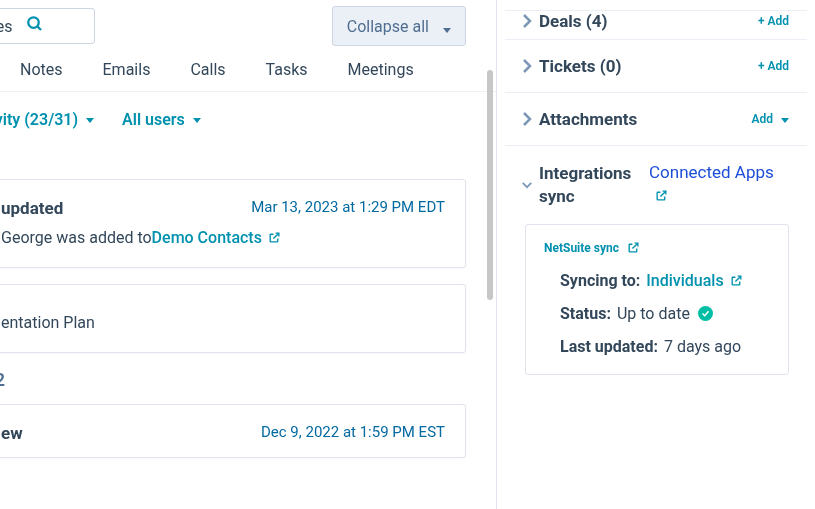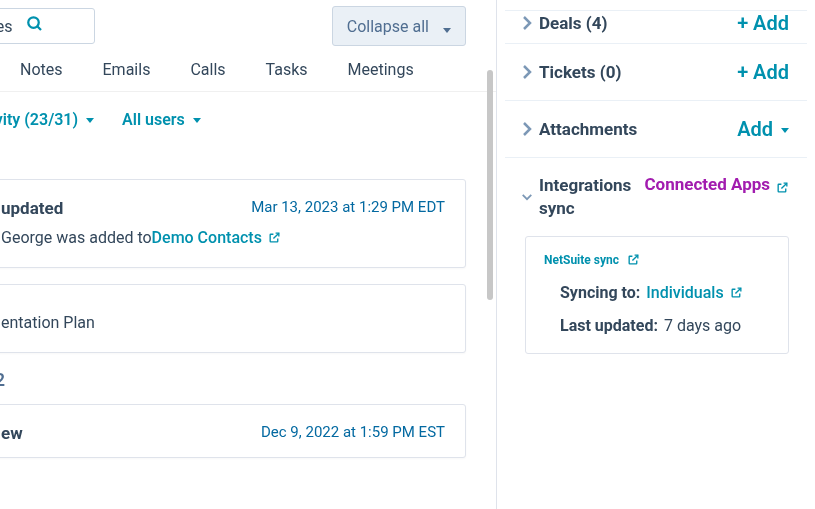--- a/index.html
+++ b/index.html
@@ -38,24 +38,24 @@
   .ext { display:inline-flex; margin-left:6px; }
   .ext svg { width:13px; height:13px; }
   .yearsep { font-size: 18px; font-weight: 600; color: #506e91; margin: 14px 0 14px -36px; padding-left: 0;}
   
   .section { border-bottom: 1px solid #eaf0f6; }
   .section .header { display:flex; align-items:center; padding: 16px 18px 16px 10px; }
   .chev { width: 24px; display:flex; justify-content:center; }
   .chev svg { width:10px; height:14px; }
   .sectitle { font-size: 17px; font-weight: 700; color: #33475b; flex:1;}
   .sectitle .count { font-weight:700; }
-  .addlink { color: #0091ae; font-weight: 600; font-size: 20px; cursor:pointer; display:flex; align-items:center;}
+  .addlink { color: #0091ae; font-weight: 600; font-size: 12px; cursor:pointer; display:flex; align-items:center;}
   .section.deals .header { padding-top: 0; padding-bottom: 8px;}
   .section.deals { border-top: 1px solid #eaf0f6; margin-top:2px;}
-  .connected { color:#a21caf; font-weight:700; font-size:17px; display:flex; }
+  .connected { color:#1d4ed8; font-weight:400; font-size:17px; display:flex; flex-direction:column;}
   .connected .extrow { margin-top: 4px;}
   .intsection .header { align-items:flex-start; padding-bottom:12px;}
   .intsection .sectitle { line-height:1.35; max-width:110px;}
   
   .synccard { margin: 4px 18px 18px 20px; border:1px solid #dfe3eb; border-radius:3px; padding: 16px 18px 18px 18px;}
   .synccard .nsrow { display:flex; align-items:center; }
   .nstitle { color:#0091ae; font-weight:700; font-size:12px; display:flex; align-items:center;}
   .syncline { margin-top: 14px; font-size: 16px; display:flex; align-items:center; flex-wrap:wrap; padding-left:16px;}
   .syncline.first { margin-top: 16px;}
   .lbl { font-weight:700; margin-right:6px;}
@@ -235,20 +235,29 @@
           </span>
           <span class="ext" style="margin-left:6px">
             <svg viewBox="0 0 24 24" fill="none" stroke="#0091ae" stroke-width="2.5">
                 <path d="M14 4h6v6"></path>
                 <path d="M20 4L10 14"></path>
                 <path d="M18 14v5a1 1 0 0 1-1 1H5a1 1 0 0 1-1-1V7a1 1 0 0 1 1-1h5"></path>
               </svg>
           </span>
         </div>
         <div class="syncline">
+          <span class="lbl">Status:</span>
+          <span class="val">Up to date</span>
+          <span class="check">
+            <svg viewBox="0 0 12 12">
+                <path d="M2 6 L5 9 L10 3" fill="none" stroke="#fff" stroke-width="2"></path>
+              </svg>
+          </span>
+        </div>
+        <div class="syncline">
           <span class="lbl">Last updated:</span>
           <span class="val">7 days ago</span>
         </div>
       </div>
     </div>
 
   </div>
 </div>
 
 </body></html>

